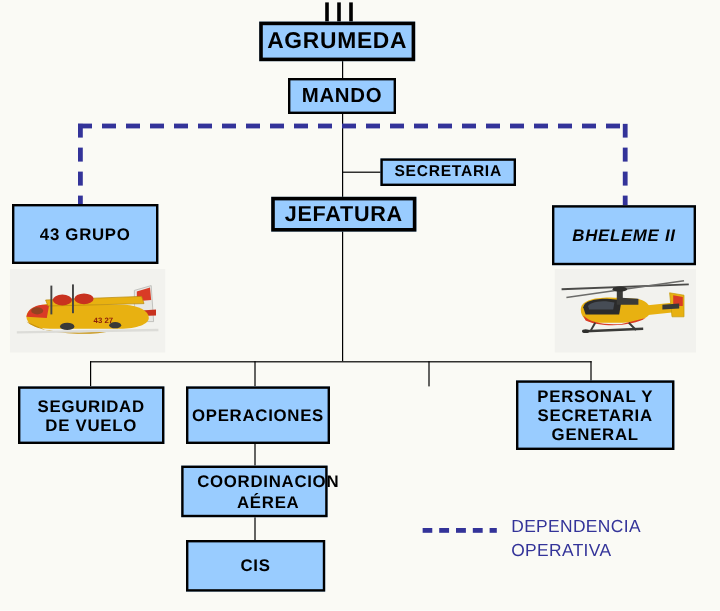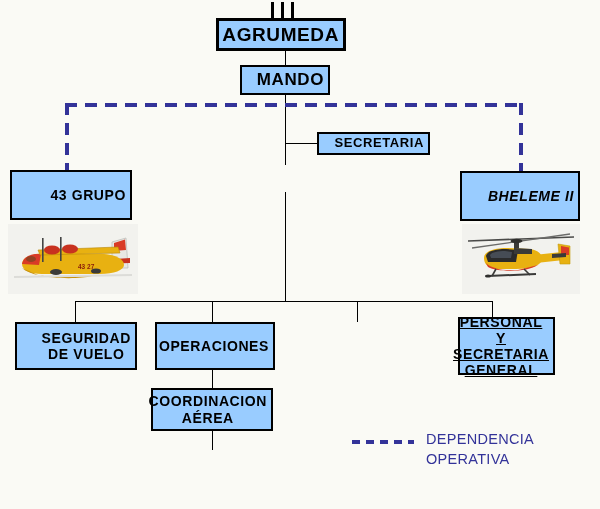--- a/index.html
+++ b/index.html
@@ -18,21 +18,21 @@
   }
 
   
   .box {
     position: absolute;
     box-sizing: border-box;
     background: #99ccff;
     border: 2px solid #000000;
     display: flex;
     align-items: center;
-    justify-content: flex-end;
+    justify-content: center;
     text-align: center;
     color: #000000;
     font-weight: bold;
     letter-spacing: 0.6px;
     line-height: 1.15;
     z-index: 5;
   }
   .box.thick { border-width: 3px; }
   .box .lbl { display: block; white-space: pre-line; padding: 0 4px; }
 
@@ -142,50 +142,56 @@
   </div>
 
   <div class="box" style="left:240px; top:65px; width:90px; height:30px; font-size:17px;">
     <span class="lbl">MANDO</span>
   </div>
 
   <div class="box" style="left:317px; top:132px; width:113px; height:23px; font-size:13px;">
     <span class="lbl">SECRETARIA</span>
   </div>
 
+  <div class="box thick" style="left:226px; top:164px; width:121px; height:29px; font-size:18px;">
+    <span class="lbl">JEFATURA</span>
+  </div>
 
   <div class="box" style="left:10px; top:170px; width:122px; height:50px; font-size:14px;">
     <span class="lbl">43 GRUPO</span>
   </div>
 
   <div class="box" style="left:460px; top:171px; width:120px; height:50px; font-size:14px;font-style:italic;">
     <span class="lbl">BHELEME II</span>
   </div>
 
   <div class="box" style="left:15px; top:322px; width:122px; height:48px; font-size:14px;">
     <span class="lbl">SEGURIDAD
 DE VUELO</span>
   </div>
 
   <div class="box" style="left:155px; top:322px; width:120px; height:48px; font-size:14px;">
     <span class="lbl">OPERACIONES</span>
   </div>
 
 
-  <div class="box" style="left:458px; top:317px; width:97px; height:58px; font-size:14px;text-decoration:underline;">
+  <div class="box" style="left:430px; top:317px; width:132px; height:58px; font-size:14px;">
     <span class="lbl">PERSONAL Y
 SECRETARIA
 GENERAL</span>
   </div>
 
   <div class="box" style="left:151px; top:388px; width:122px; height:43px; font-size:14px;padding-left:23px;">
     <span class="lbl">COORDINACION
 AÉREA</span>
   </div>
 
+  <div class="box" style="left:155px; top:450px; width:116px; height:43px; font-size:14px;">
+    <span class="lbl">CIS</span>
+  </div>
 
   <div class="photo" style="left:8px; top:224px; width:130px; height:70px;">
     <svg width="130" height="70" viewBox="0 0 130 70">
       <rect x="0" y="0" width="130" height="70" fill="#f2f2ee"></rect>
 
       <path d="M104 18 L118 14 L120 44 L104 44 Z" fill="#e8e8e4" stroke="#b9b9b5" stroke-width="0.7"></path>
       <path d="M106 19 L117 15.5 L118 26 L106 27 Z" fill="#d93b26"></path>
 
       <path d="M92 36 L122 34 L122 39 L92 40 Z" fill="#c8321f"></path>
 

